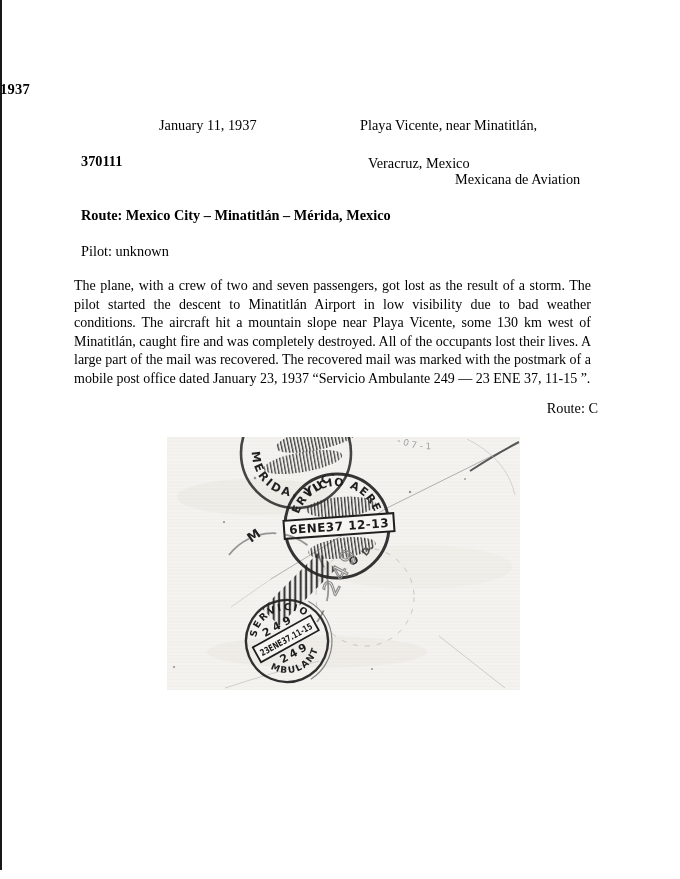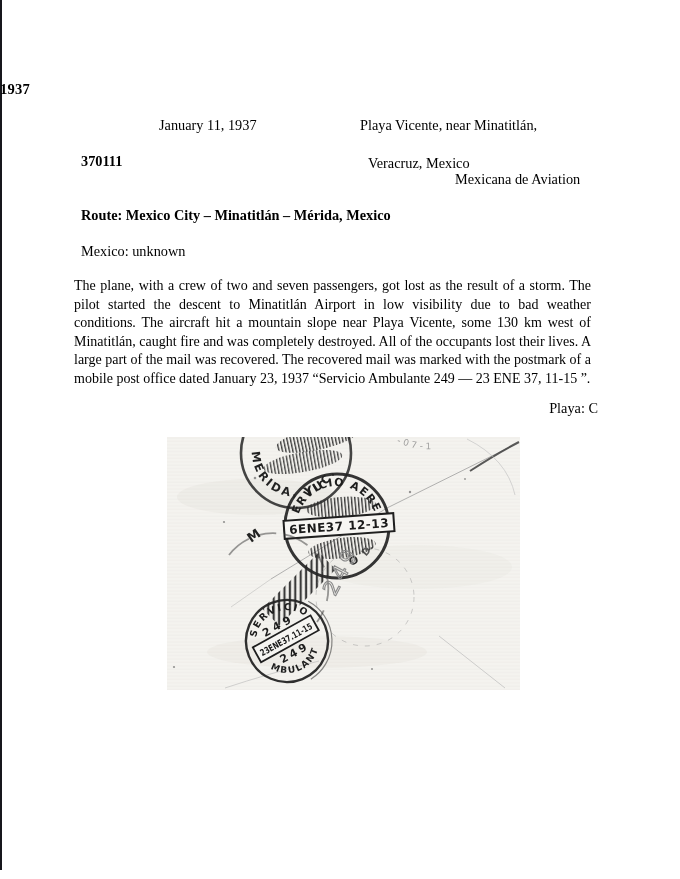--- a/index.html
+++ b/index.html
@@ -43,25 +43,25 @@
 
   <span class="abs bold entry-number">370111</span>
   <span class="abs entry-date">January 11, 1937</span>
   <div class="abs entry-location">
     <div>Playa Vicente, near Minatitlán,</div>
     <div class="line2">Veracruz, Mexico</div>
   </div>
 
   <span class="abs airline-line">Mexicana de Aviation</span>
   <span class="abs route-line">Route: Mexico City – Minatitlán – Mérida, Mexico</span>
-  <span class="abs pilot-line">Mexico: unknown</span>
+  <span class="abs pilot-line">Pilot: unknown</span>
 
   <div class="description">The plane, with a crew of two and seven passengers, got lost as the result of a storm.  The pilot started the descent to Minatitlán Airport in low visibility due to bad weather conditions.  The aircraft hit a mountain slope near Playa Vicente, some 130 km west of Minatitlán, caught fire and was completely destroyed.  All of the occupants lost their lives.  A large part of the mail was recovered.  The recovered mail was marked with the postmark of a mobile post office dated January 23, 1937 “Servicio Ambulante 249 — 23 ENE 37, 11-15 ”.</div>
 
-  <div class="abs price-line">Playa: C</div>
+  <div class="abs price-line">Route: C</div>
 
   <div class="photo">
     <svg width="353" height="253" viewBox="0 0 353 253" xmlns="http://www.w3.org/2000/svg">
       <defs>
         <pattern id="hv" width="3.4" height="9" patternUnits="userSpaceOnUse">
           <line x1="1.5" y1="0" x2="1.5" y2="9" stroke="#2a2a2a" stroke-width="1.4"></line>
         </pattern>
         <pattern id="bars" width="14" height="5.4" patternUnits="userSpaceOnUse" patternTransform="rotate(-45)">
           <line x1="0" y1="2.7" x2="14" y2="2.7" stroke="#262626" stroke-width="2.2"></line>
         </pattern>

